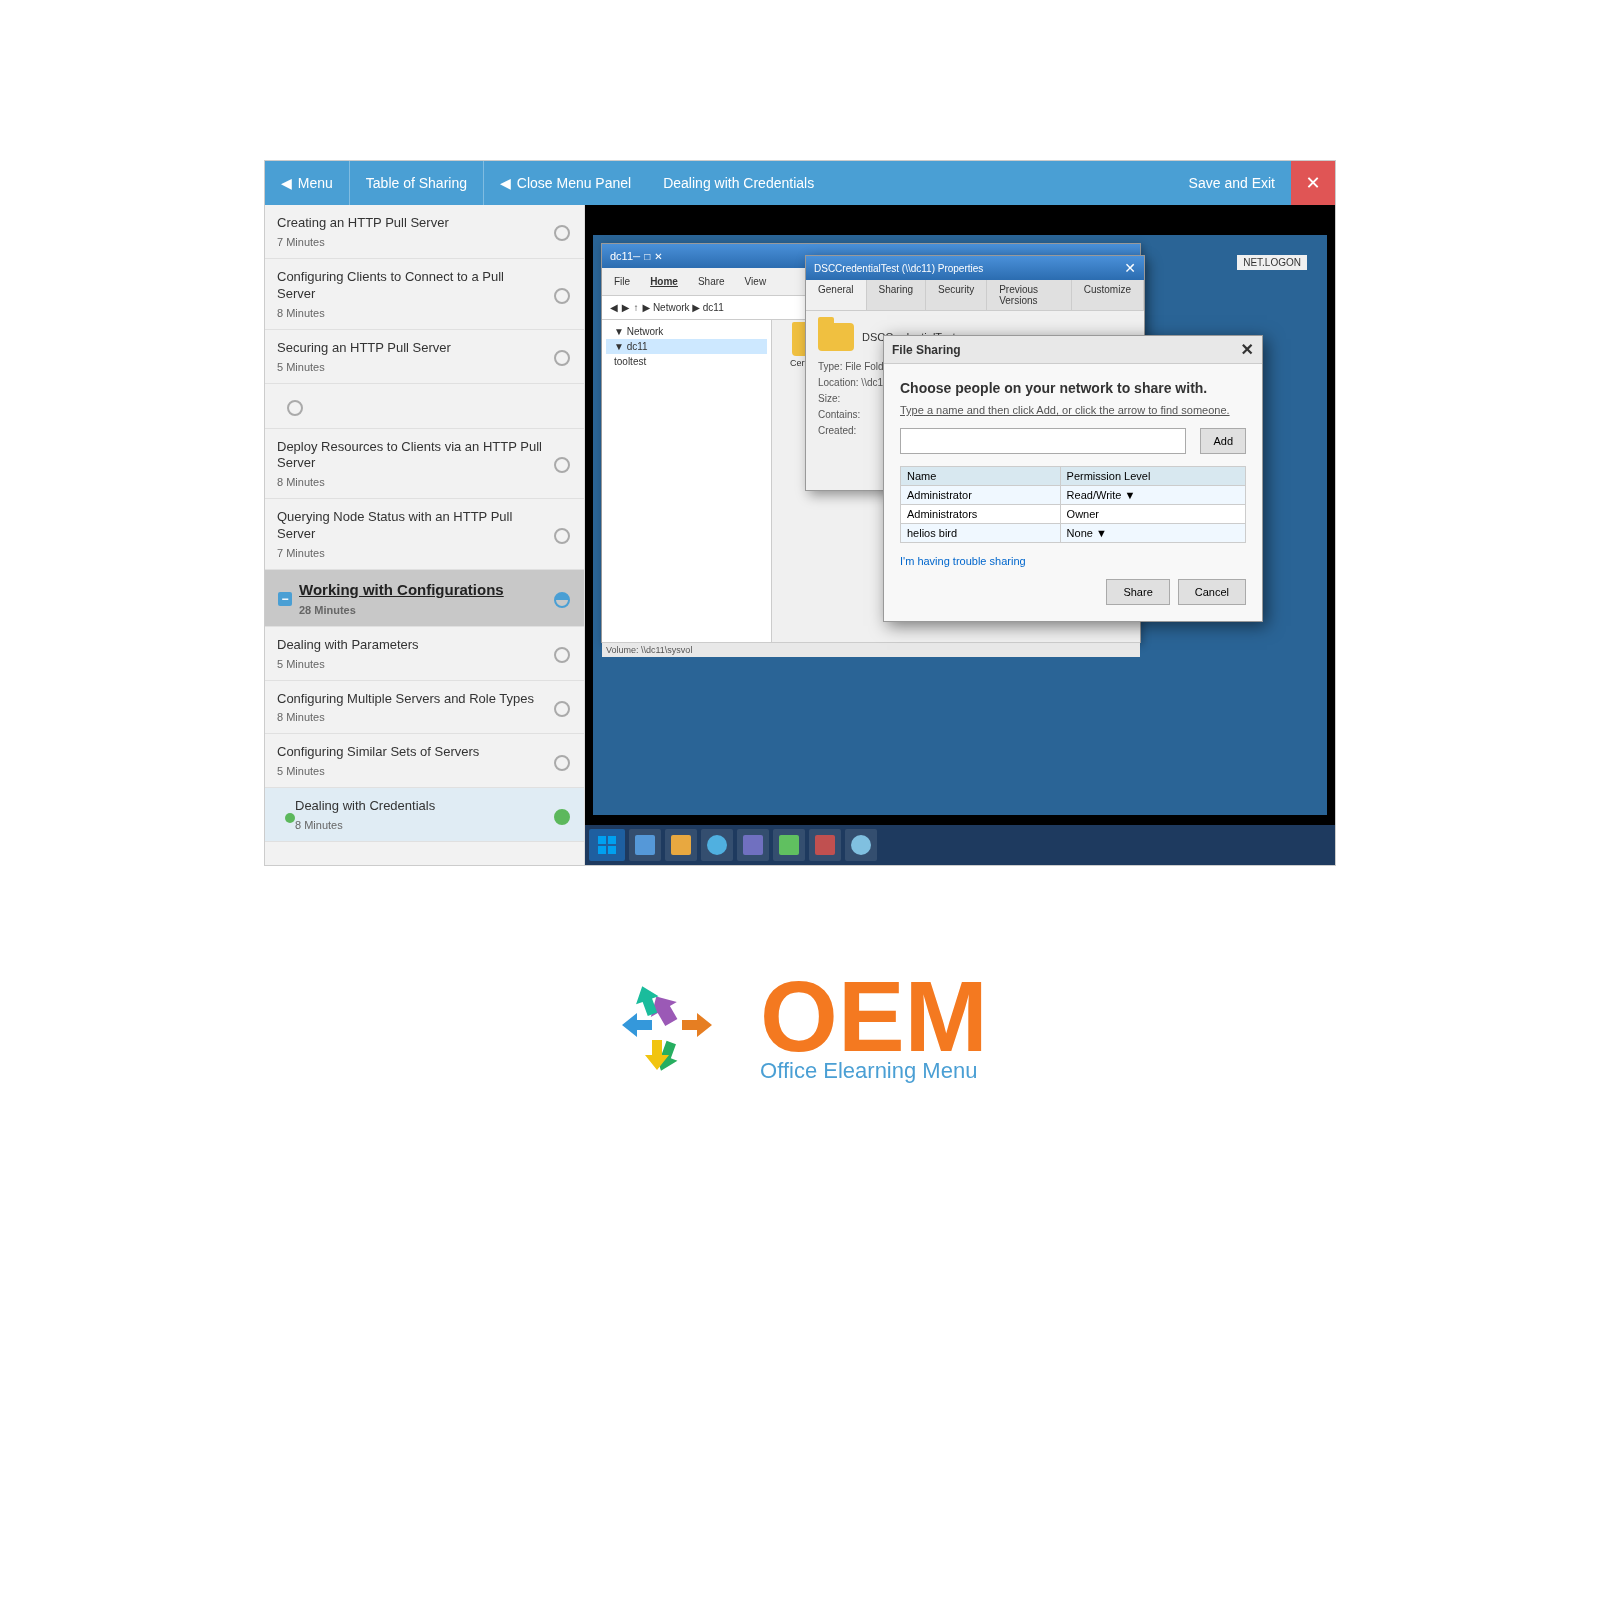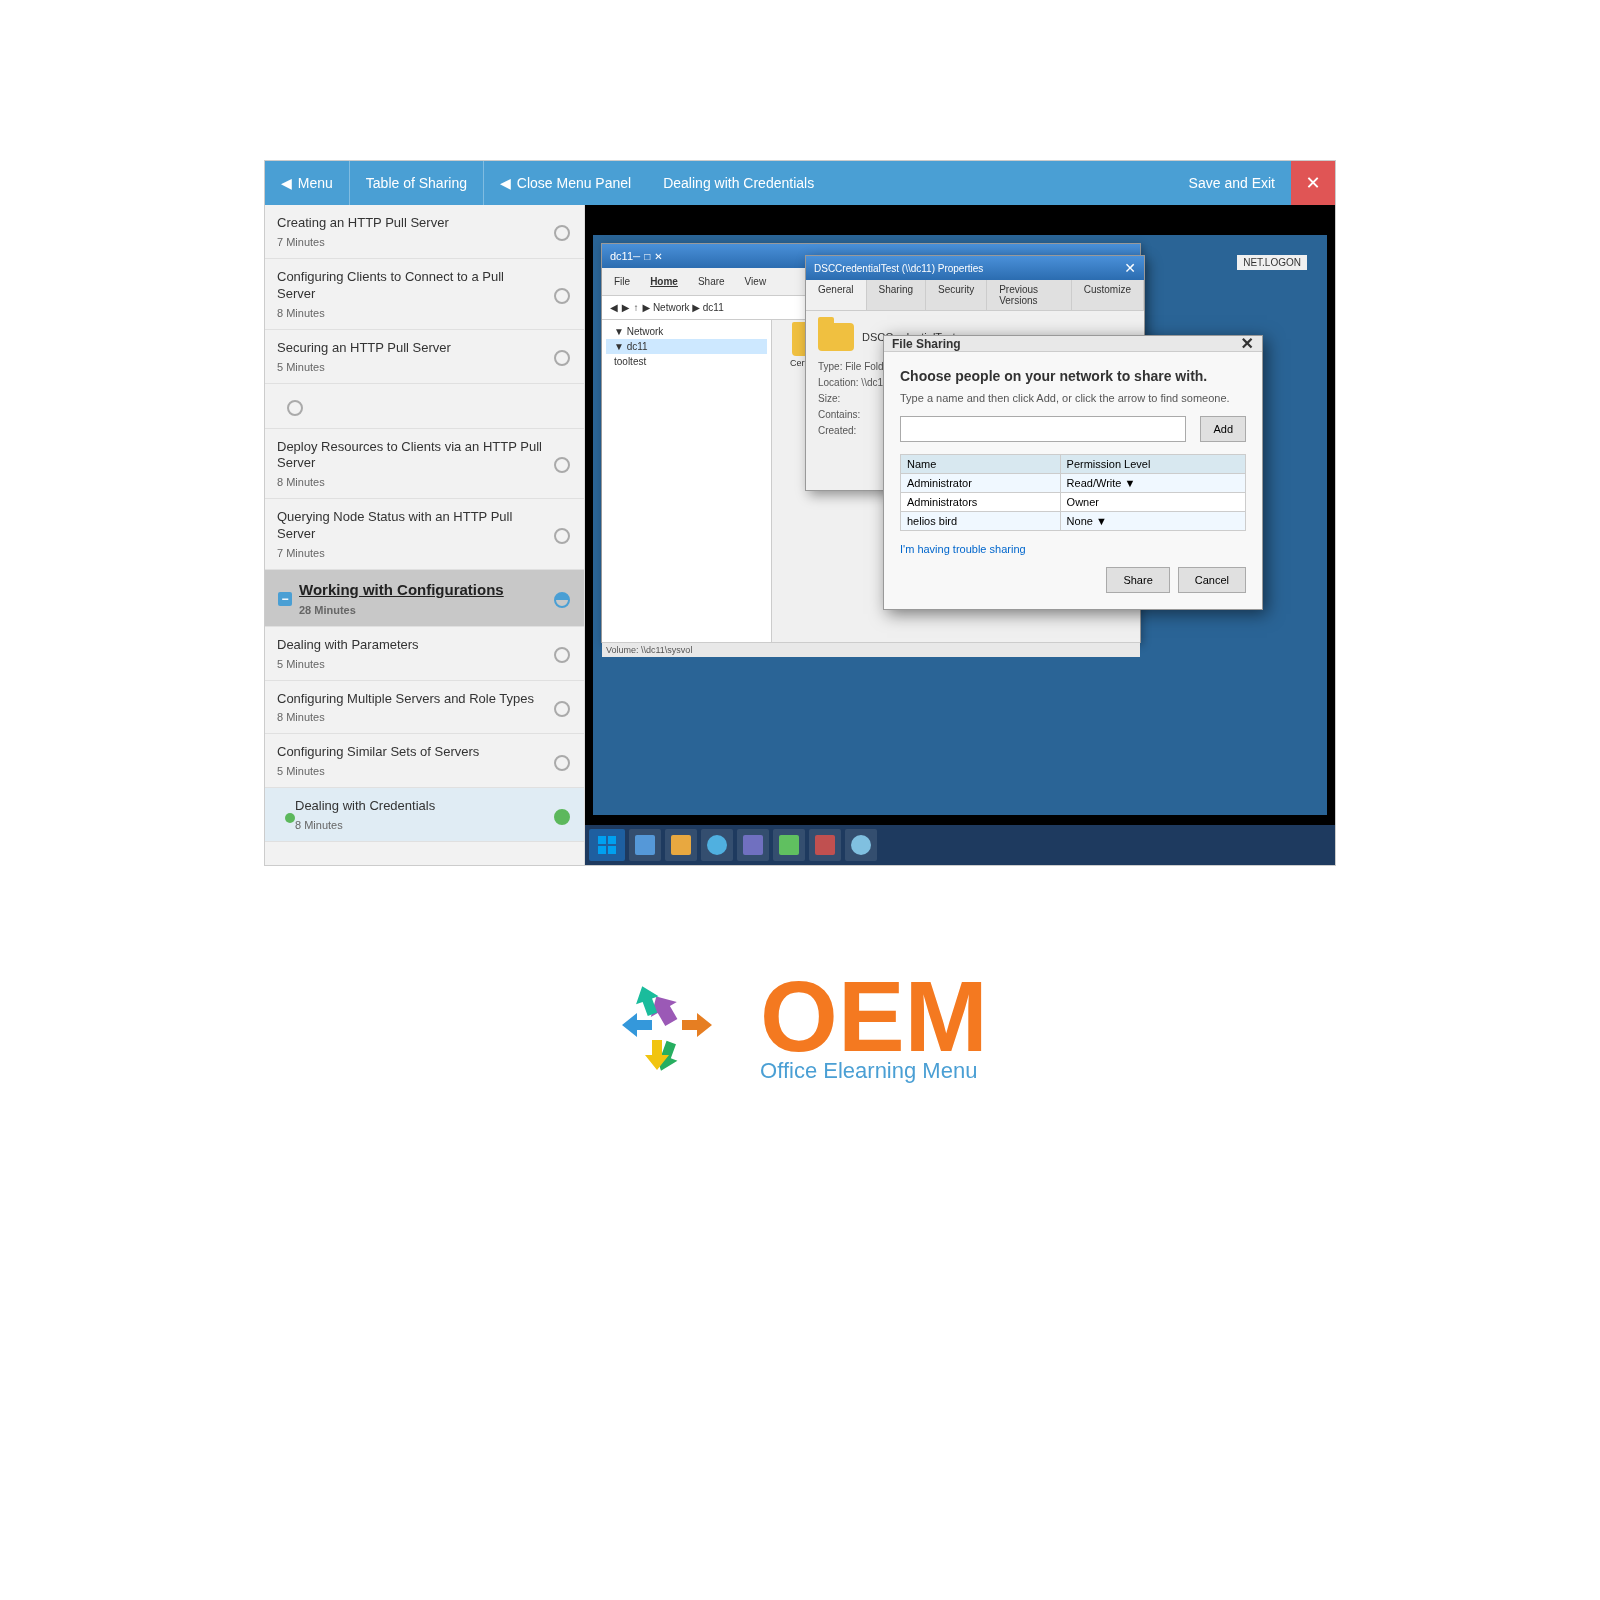--- a/index.html
+++ b/index.html
@@ -416,21 +416,21 @@
       left: 290px;
       width: 380px;
       background: #f8f8f8;
       border: 1px solid #999;
       box-shadow: 4px 4px 16px rgba(0,0,0,0.5);
       z-index: 20;
     }
 
     .fsd-titlebar {
       background: #e8e8e8;
-      height: 16px;
+      height: 28px;
       display: flex;
       align-items: center;
       justify-content: space-between;
       padding: 0 8px;
       border-bottom: 1px solid #ccc;
       font-size: 12px;
       color: #333;
       font-weight: bold;
     }
 
@@ -449,20 +449,21 @@
       font-size: 14px;
       color: #333;
       font-weight: bold;
       margin-bottom: 8px;
     }
 
     .fsd-subtitle {
       font-size: 11px;
       color: #555;
       margin-bottom: 12px;
+      text-decoration: underline;
     }
 
     .fsd-input-row {
       display: flex;
       gap: 14px;
       margin-bottom: 12px;
     }
 
     .fsd-input {
       flex: 1;

